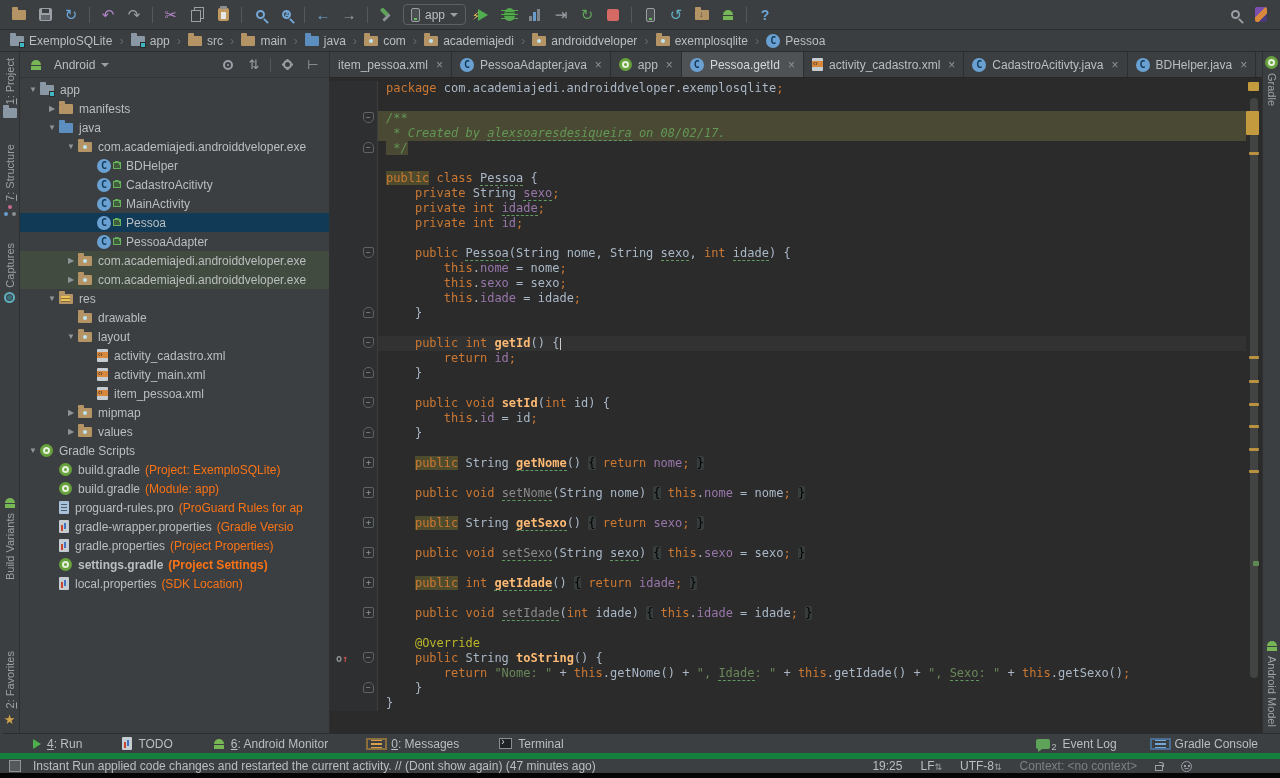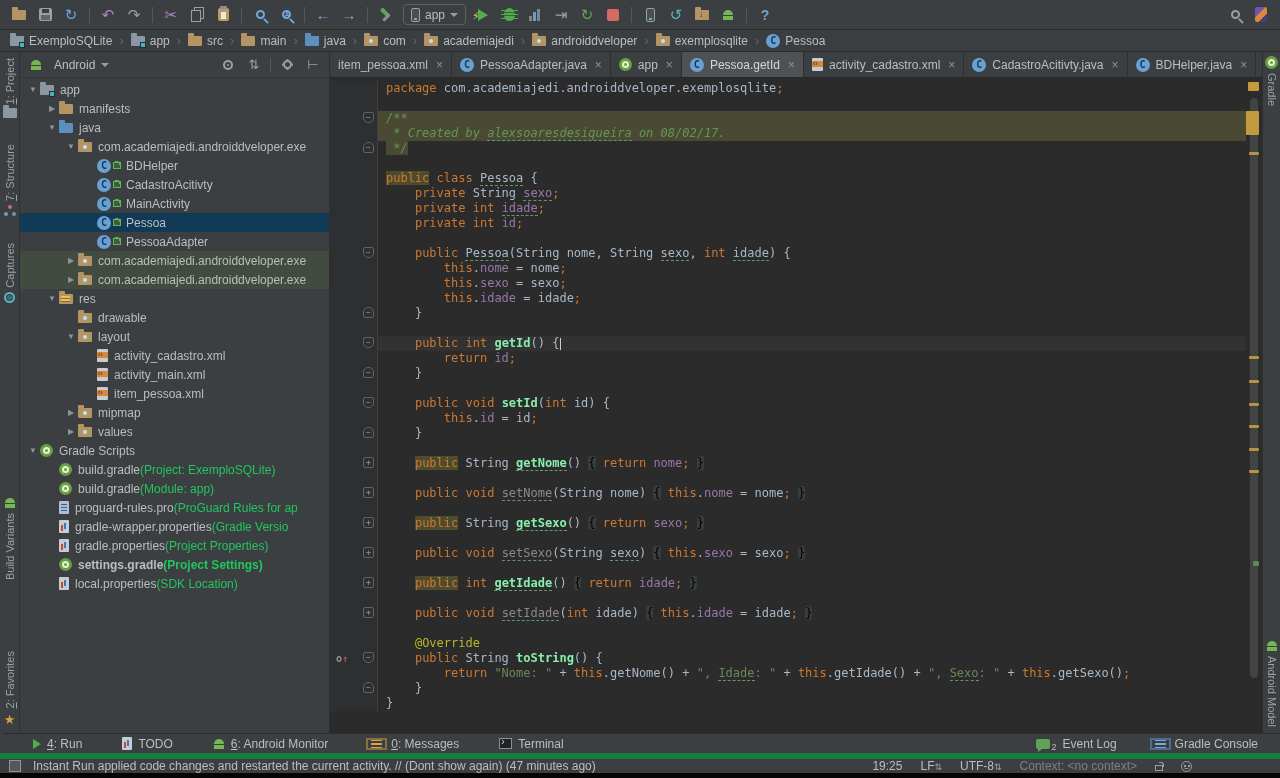--- a/index.html
+++ b/index.html
@@ -118,21 +118,21 @@
   #project { width:310px; background:#3c3f41; border-right:1px solid #2e3032; display:flex; flex-direction:column; overflow:hidden; }
   #proj-header { height:26px; display:flex; align-items:center; padding:0 6px 0 10px; gap:6px; font-size:12px; color:#bbbec0; border-bottom:1px solid #323537; flex:0 0 auto;}
   #proj-header .hsp { flex:1; }
   .ph-ic { width:20px; display:flex; justify-content:center; align-items:center; color:#9aa0a6; font-size:13px; }
   #tree { flex:1; overflow:hidden; padding-top:2px; font-size:12px; color:#bbbec0; }
   .trow { height:19px; display:flex; align-items:center; white-space:nowrap; overflow:hidden; }
   .trow.sel { background:#113a57; }
   .trow.tint { background:rgba(90,120,60,0.22); }
   .tarrow { width:14px; text-align:center; font-size:8px; color:#8f9498; flex:0 0 auto; }
   .ticon { margin-right:6px; display:inline-flex; align-items:center; flex:0 0 auto; }
-  .tnote { color:#22c55e; }
+  .tnote { color:#f97316; margin-left:5px; }
 
   
   #editor { flex:1; display:flex; flex-direction:column; min-width:0; background:#2b2b2b; }
   #tabbar { height:26px; background:#3c3f41; display:flex; align-items:stretch; border-bottom:1px solid #252728; flex:0 0 auto; }
   .tab { display:flex; align-items:center; gap:6px; padding:0 8px; font-size:12px; color:#bbbec0; border-right:1px solid #2c2e30; white-space:nowrap; }
   .tab.active { background:#4e5254; color:#d5d7d9; }
   .tab .x { color:#8f9498; font-size:12px; margin-left:2px; }
   .tab-end { margin-left:auto; display:flex; align-items:center; gap:4px; padding:0 8px; color:#9aa0a6; font-size:11px; }
   #codewrap { position:relative; flex:1; overflow:hidden; }
   #code { position:absolute; inset:0 16px 0 0; padding-top:3px; font-family:"DejaVu Sans Mono",monospace; font-size:12px; line-height:15px; }
@@ -140,21 +140,21 @@
   .gut { width:48px; flex:0 0 auto; position:relative; background:#2d2f30; border-right:1px solid #3c3e40; }
   .gm { position:absolute; right:3px; top:1px; width:11px; height:11px; border:1px solid #5e6366; color:#8f9498;
         font-size:8px; line-height:9px; text-align:center; border-radius:2px; background:#2d2f30; }
   .gm.fd { border-radius:2px 2px 5px 5px; } .gm.fu { border-radius:5px 5px 2px 2px; }
   .ovr { position:absolute; left:6px; top:0px; font-size:10px; color:#c75450; font-weight:bold; }
   .ovr i { color:#8f9498; font-style:normal; }
   .lcontent { flex:1; white-space:pre; padding-left:8px; min-width:0; }
   .cl.bg-cur .lcontent { background:#323232; }
   .cl.bg-hl .lcontent { background:#4a4933; }
   .seg.k { color:#cc7832; } .seg.p { color:#a9b7c6; } .seg.f { color:#9876aa; }
-  .seg.m { color:#86efac; font-weight:bold; } .seg.g { color:#8a8a8a; }
+  .seg.m { color:#fdba74; font-weight:bold; } .seg.g { color:#8a8a8a; }
   .seg.c { color:#629755; font-style:italic; } .seg.st { color:#6a8759; } .seg.a { color:#bbb529; }
   .seg.sq { border-bottom:1px dashed #5f9b61; }
   .seg.whl { background:#4f4b2d; }
   .seg.hlb { background:#4a4933; }
   .seg.fb { background:#373d3d; border-radius:2px; }
   .caret { display:inline-block; width:1px; height:12px; background:#c8cdd1; vertical-align:middle; margin-left:1px; }
   #stripe { position:absolute; right:0; top:0; bottom:0; width:16px; background:#2b2b2b; }
   #thumb { position:absolute; right:4px; top:20px; width:8px; height:580px; border-radius:4px; background:rgba(170,175,180,0.18); }
   .mark { position:absolute; right:3px; border-radius:1px; }
 

